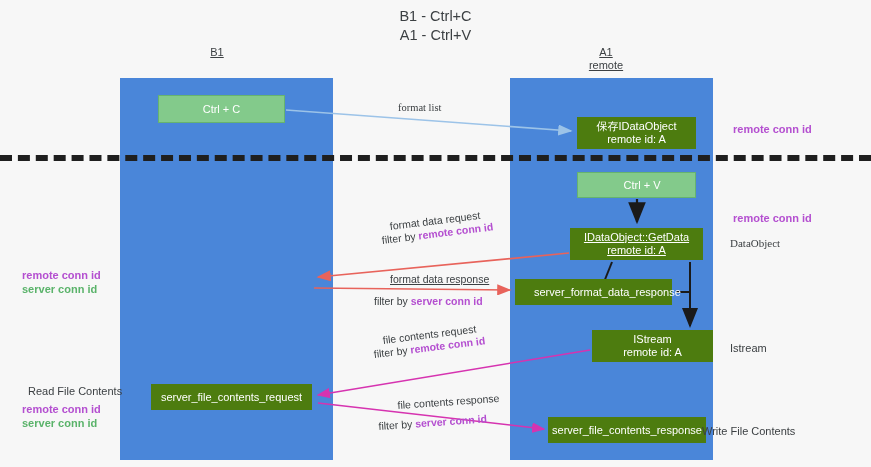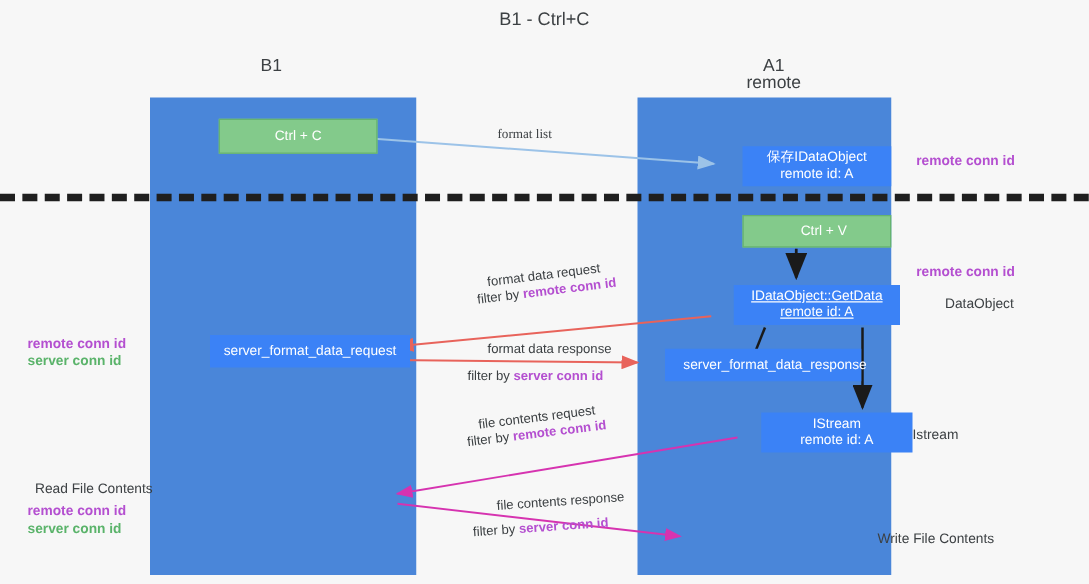--- a/index.html
+++ b/index.html
@@ -15,99 +15,99 @@
 
   
   #title{
     left:0;top:7px;width:871px;text-align:center;
     font-size:14.5px;color:#3c4043;line-height:19px;
   }
   #title div{white-space:pre;}
 
   
   .col-head{
-    text-align:center;font-size:14px;color:#3c4043;line-height:13px;
+    text-align:center;font-size:11px;color:#3c4043;line-height:13px;text-decoration:underline;
   }
   #head-b1{left:150px;top:46px;width:134px;}
-  #head-a1{left:539px;top:46px;width:160px;}
+  #head-a1{left:526px;top:46px;width:160px;}
 
   
   .lane{background:#4a86d9;}
   #lane-b1{left:120px;top:78px;width:213px;height:382px;}
   #lane-a1{left:510px;top:78px;width:203px;height:382px;}
 
   
   #dashed{
     left:0;top:155px;width:871px;height:0;
     border-top:6px dashed #1f1f1f;
   }
 
   
   .box{
     box-sizing:border-box;
     display:flex;flex-direction:column;
-    align-items:center;justify-content:center;
+    justify-content:center;
     color:#fff;font-size:11px;line-height:13px;
     text-align:center;
-    margin-left:17px;
   }
   .box.green{background:#83ca8b;border:1px solid #66b36f;}
-  .box.orange{background:#3b82f6;}
+  .box.orange{background:#4d7c0f;}
 
   #box-ctrlc{left:158px;top:95px;width:127px;height:28px;}
   #box-idataobject{left:577px;top:117px;width:119px;height:32px;}
   #box-ctrlv{left:577px;top:172px;width:119px;height:26px;padding-left:11px;}
   #box-getdata{left:570px;top:228px;width:133px;height:32px;text-decoration:underline;}
   #box-fmt-req{left:151px;top:268px;width:160px;height:26px;}
   #box-fmt-resp{left:515px;top:279px;width:157px;height:26px;padding-left:19px;}
   #box-istream{left:592px;top:330px;width:121px;height:32px;}
   #box-file-req{left:151px;top:384px;width:161px;height:26px;}
   #box-file-resp{left:548px;top:417px;width:158px;height:26px;}
 
   
   .side{font-size:11px;color:#3c4043;line-height:14px;white-space:nowrap;}
   .purple{color:#b44fd0;font-weight:bold;}
   .green-t{color:#5ab36a;font-weight:bold;}
 
   #lbl-remote-1{left:733px;top:122px;}
   #lbl-remote-2{left:733px;top:211px;}
-  #lbl-dataobject{left:756px;top:236px;}
+  #lbl-dataobject{left:730px;top:236px;font-family:Liberation Serif, serif;}
   #lbl-istream{left:730px;top:341px;}
   #lbl-write{left:702px;top:424px;text-align:right;}
 
   #lbl-left-conn{left:22px;top:268px;}
   #lbl-read{left:28px;top:384px;}
   #lbl-left-conn2{left:22px;top:402px;}
 
   
   .flow{font-size:10.5px;color:#3c4043;line-height:14px;white-space:nowrap;}
 
   #flow-formatlist{left:398px;top:101px;font-family:Liberation Serif, serif;}
 
   #flow-fdreq{left:389px;top:219px;transform:rotate(-7deg);transform-origin:left top;}
   #flow-fdreq2{left:381px;top:233px;transform:rotate(-7deg);transform-origin:left top;}
 
-  #flow-fdresp{left:390px;top:272px;}
+  #flow-fdresp{left:390px;top:272px;text-decoration:underline;}
   #flow-fdresp2{left:374px;top:294px;}
 
   #flow-fcreq{left:382px;top:333px;transform:rotate(-7deg);transform-origin:left top;}
   #flow-fcreq2{left:373px;top:347px;transform:rotate(-7deg);transform-origin:left top;}
 
   #flow-fcresp{left:397px;top:398px;transform:rotate(-4deg);transform-origin:left top;}
   #flow-fcresp2{left:378px;top:419px;transform:rotate(-4deg);transform-origin:left top;}
 
   svg#wires{position:absolute;left:0;top:0;width:871px;height:467px;pointer-events:none;}
 </style>
 </head>
 <body>
 
 <div class="stage">
 
   <div class="abs" id="title">
     <div>B1 - Ctrl+C</div>
+    <div>A1 - Ctrl+V</div>
   </div>
 
   <div class="abs col-head" id="head-b1">
     <div>B1</div>
   </div>
   <div class="abs col-head" id="head-a1">
     <div>A1</div>
     <div>remote</div>
   </div>
 
@@ -161,34 +161,37 @@
 
   <div class="abs box green" id="box-ctrlv">
     <span>Ctrl + V</span>
   </div>
 
   <div class="abs box orange" id="box-getdata">
     <span>IDataObject::GetData</span>
     <span>remote id: A</span>
   </div>
 
-  <div class="abs box orange" id="box-fmt-req">
-    <span>server_format_data_request</span>
-  </div>
 
   <div class="abs box orange" id="box-fmt-resp">
     <span>server_format_data_response</span>
   </div>
 
   <div class="abs box orange" id="box-istream">
     <span>IStream</span>
     <span>remote id: A</span>
   </div>
 
-
+  <div class="abs box orange" id="box-file-req">
+    <span>server_file_contents_request</span>
+  </div>
+
+  <div class="abs box orange" id="box-file-resp">
+    <span>server_file_contents_response</span>
+  </div>
 
   <div class="abs flow" id="flow-formatlist">format list</div>
 
   <div class="abs flow" id="flow-fdreq">format data request</div>
   <div class="abs flow" id="flow-fdreq2">
     <span>filter by </span><span class="purple">remote conn id</span>
   </div>
 
   <div class="abs flow" id="flow-fdresp">format data response</div>
   <div class="abs flow" id="flow-fdresp2">

